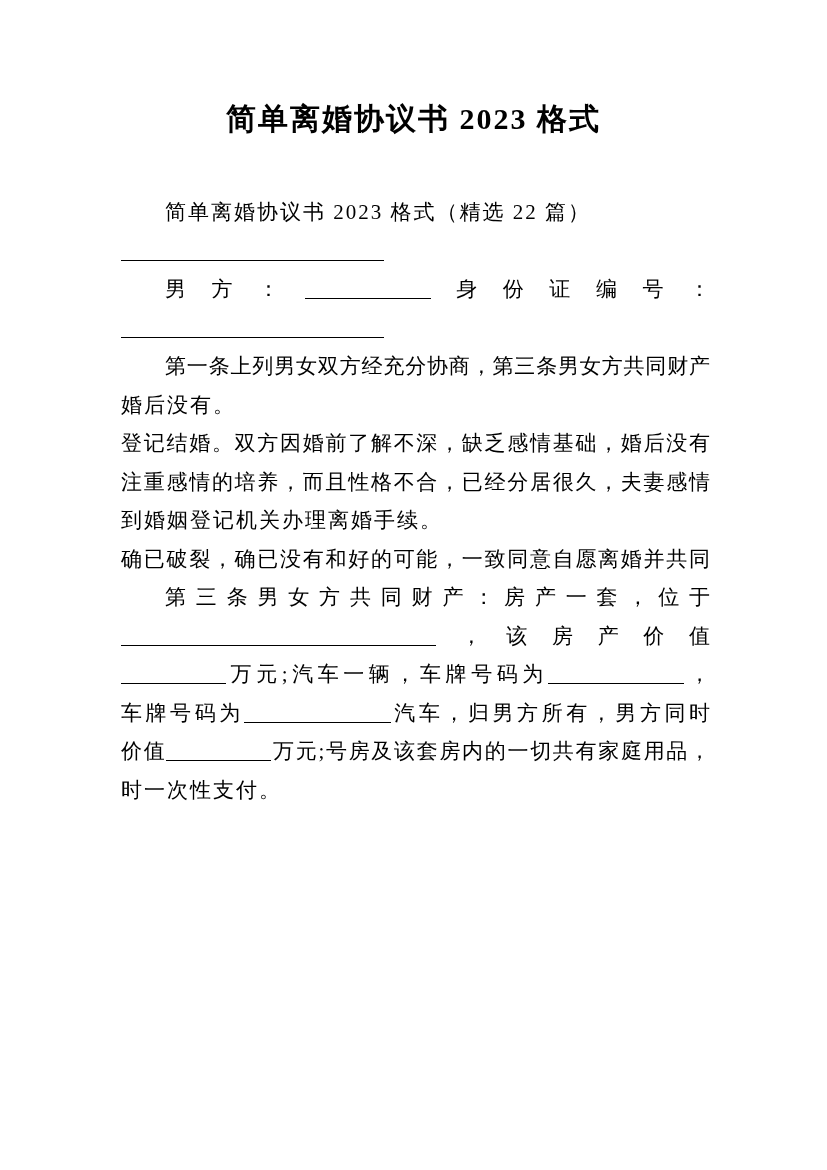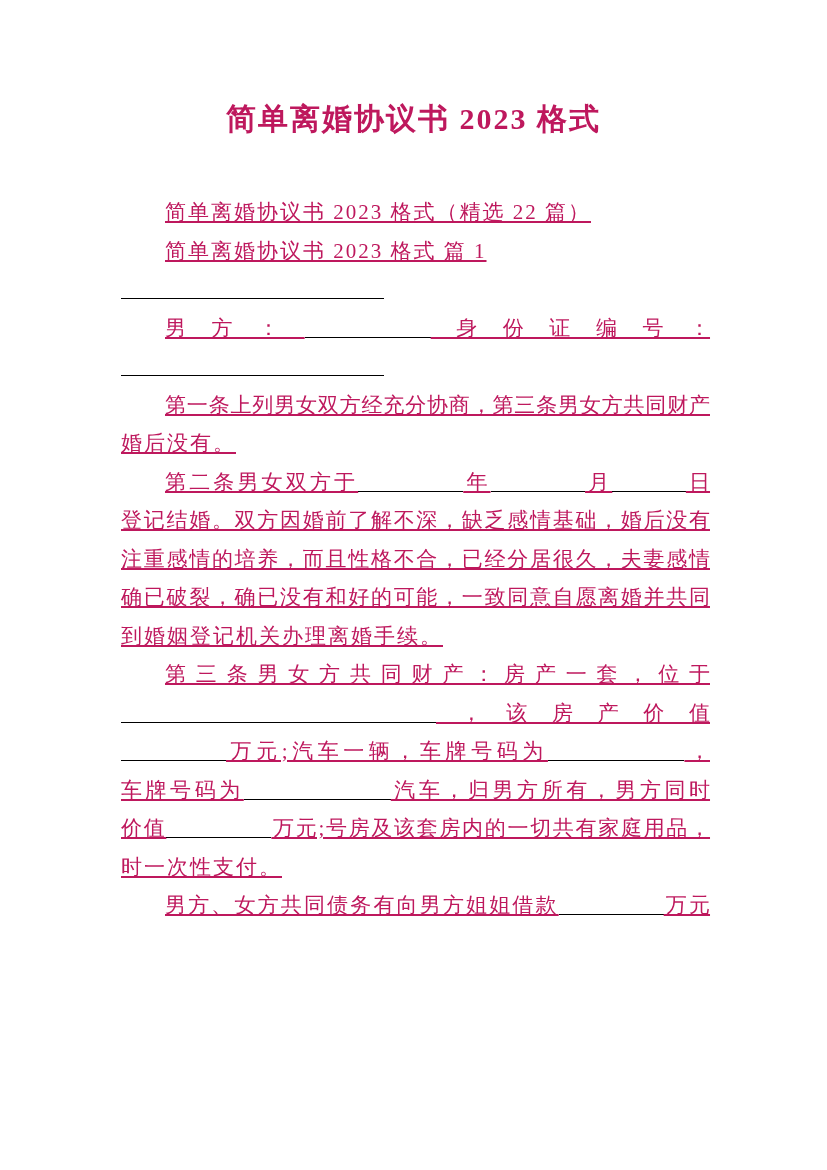--- a/index.html
+++ b/index.html
@@ -1,21 +1,21 @@
 <!DOCTYPE html>
 <html><head>
 <meta charset="utf-8">
 <style>
   html, body { margin: 0; padding: 0; background: #ffffff; }
   .page {
     position: relative;
     width: 827px;
     height: 1170px;
     background: #ffffff;
-    color: #be185d;
+    color: #000000;
     font-family: "Liberation Serif", "DejaVu Serif", serif;
     overflow: hidden;
   }
   .title {
     margin: 0;
     position: absolute;
     top: 98px;
     left: 0;
     width: 100%;
     text-align: center;
@@ -25,21 +25,20 @@
     line-height: 42px;
     white-space: nowrap;
   }
   .doc-body {
     position: absolute;
     top: 193px;
     left: 121px;
     width: 589px;
     font-size: 21px;
     line-height: 38.5px;
-    text-decoration: underline;
   }
   .line {
     height: 38.5px;
     letter-spacing: 2px;
     white-space: nowrap;
   }
   .line.just {
     letter-spacing: 0;
     text-align: justify;
     text-align-last: justify;
@@ -54,32 +53,29 @@
     vertical-align: -3px;
   }
 </style>
 </head>
 <body>
 
 <div class="page">
   <h1 class="title">简单离婚协议书 2023 格式</h1>
   <div class="doc-body" id="doc-body">
       <div class="line indent">简单离婚协议书 2023 格式（精选 22 篇）</div>
-      <div class="line indent">简单离婚协议书 2023 格式 篇 1</div>
       <div class="line"><span class="blank" style="width: 262.5px;"></span></div>
       <div class="line indent just">男方：<span class="blank" style="width: 126px;"></span>身份证编号：</div>
       <div class="line"><span class="blank" style="width: 262.5px;"></span></div>
       <div class="line indent just">第一条上列男女双方经充分协商，第三条男女方共同财产</div>
       <div class="line">婚后没有。</div>
-      <div class="line indent just">第二条男女双方于<span class="blank" style="width: 105px;"></span>年<span class="blank" style="width: 94.5px;"></span>月<span class="blank" style="width: 73.5px;"></span>日</div>
       <div class="line just">登记结婚。双方因婚前了解不深，缺乏感情基础，婚后没有</div>
       <div class="line just">注重感情的培养，而且性格不合，已经分居很久，夫妻感情</div>
+      <div class="line">到婚姻登记机关办理离婚手续。</div>
       <div class="line just">确已破裂，确已没有和好的可能，一致同意自愿离婚并共同</div>
-      <div class="line">到婚姻登记机关办理离婚手续。</div>
       <div class="line indent just">第三条男女方共同财产：房产一套，位于</div>
       <div class="line just"><span class="blank" style="width: 315px;"></span>，该房产价值</div>
       <div class="line just"><span class="blank" style="width: 105px;"></span>万元;汽车一辆，车牌号码为<span class="blank" style="width: 136.5px;"></span>，</div>
       <div class="line just">车牌号码为<span class="blank" style="width: 147px;"></span>汽车，归男方所有，男方同时</div>
       <div class="line just">价值<span class="blank" style="width: 105px;"></span>万元;号房及该套房内的一切共有家庭用品，</div>
       <div class="line">时一次性支付。</div>
-      <div class="line indent just">男方、女方共同债务有向男方姐姐借款<span class="blank" style="width: 105px;"></span>万元</div>
     </div>
 </div>
 
 </body></html>

